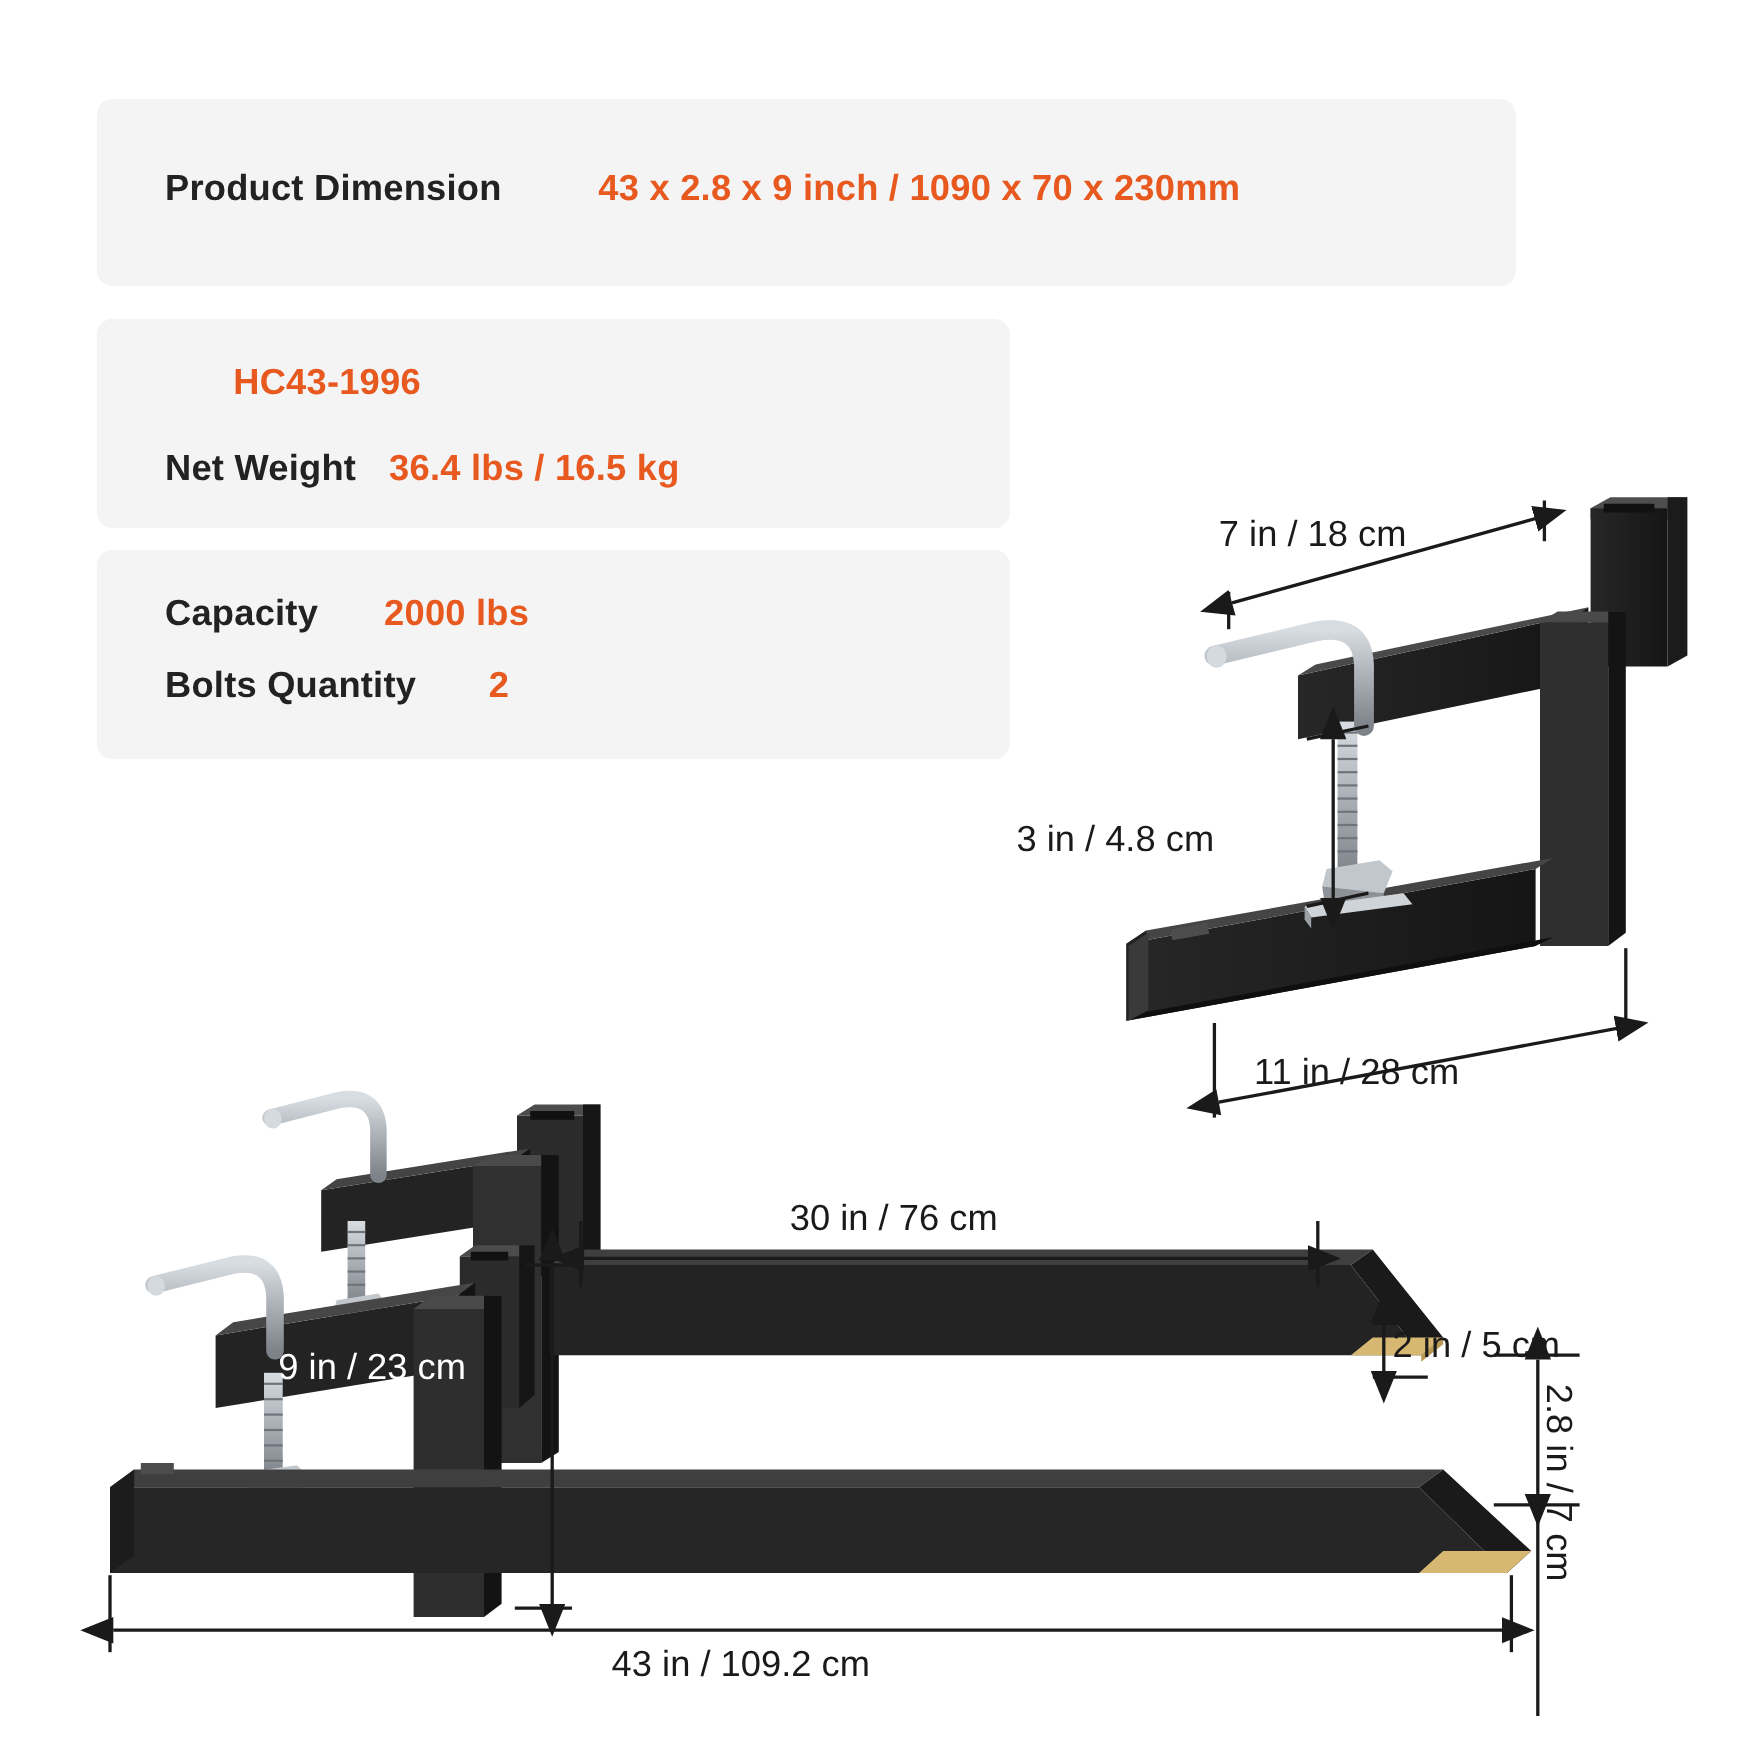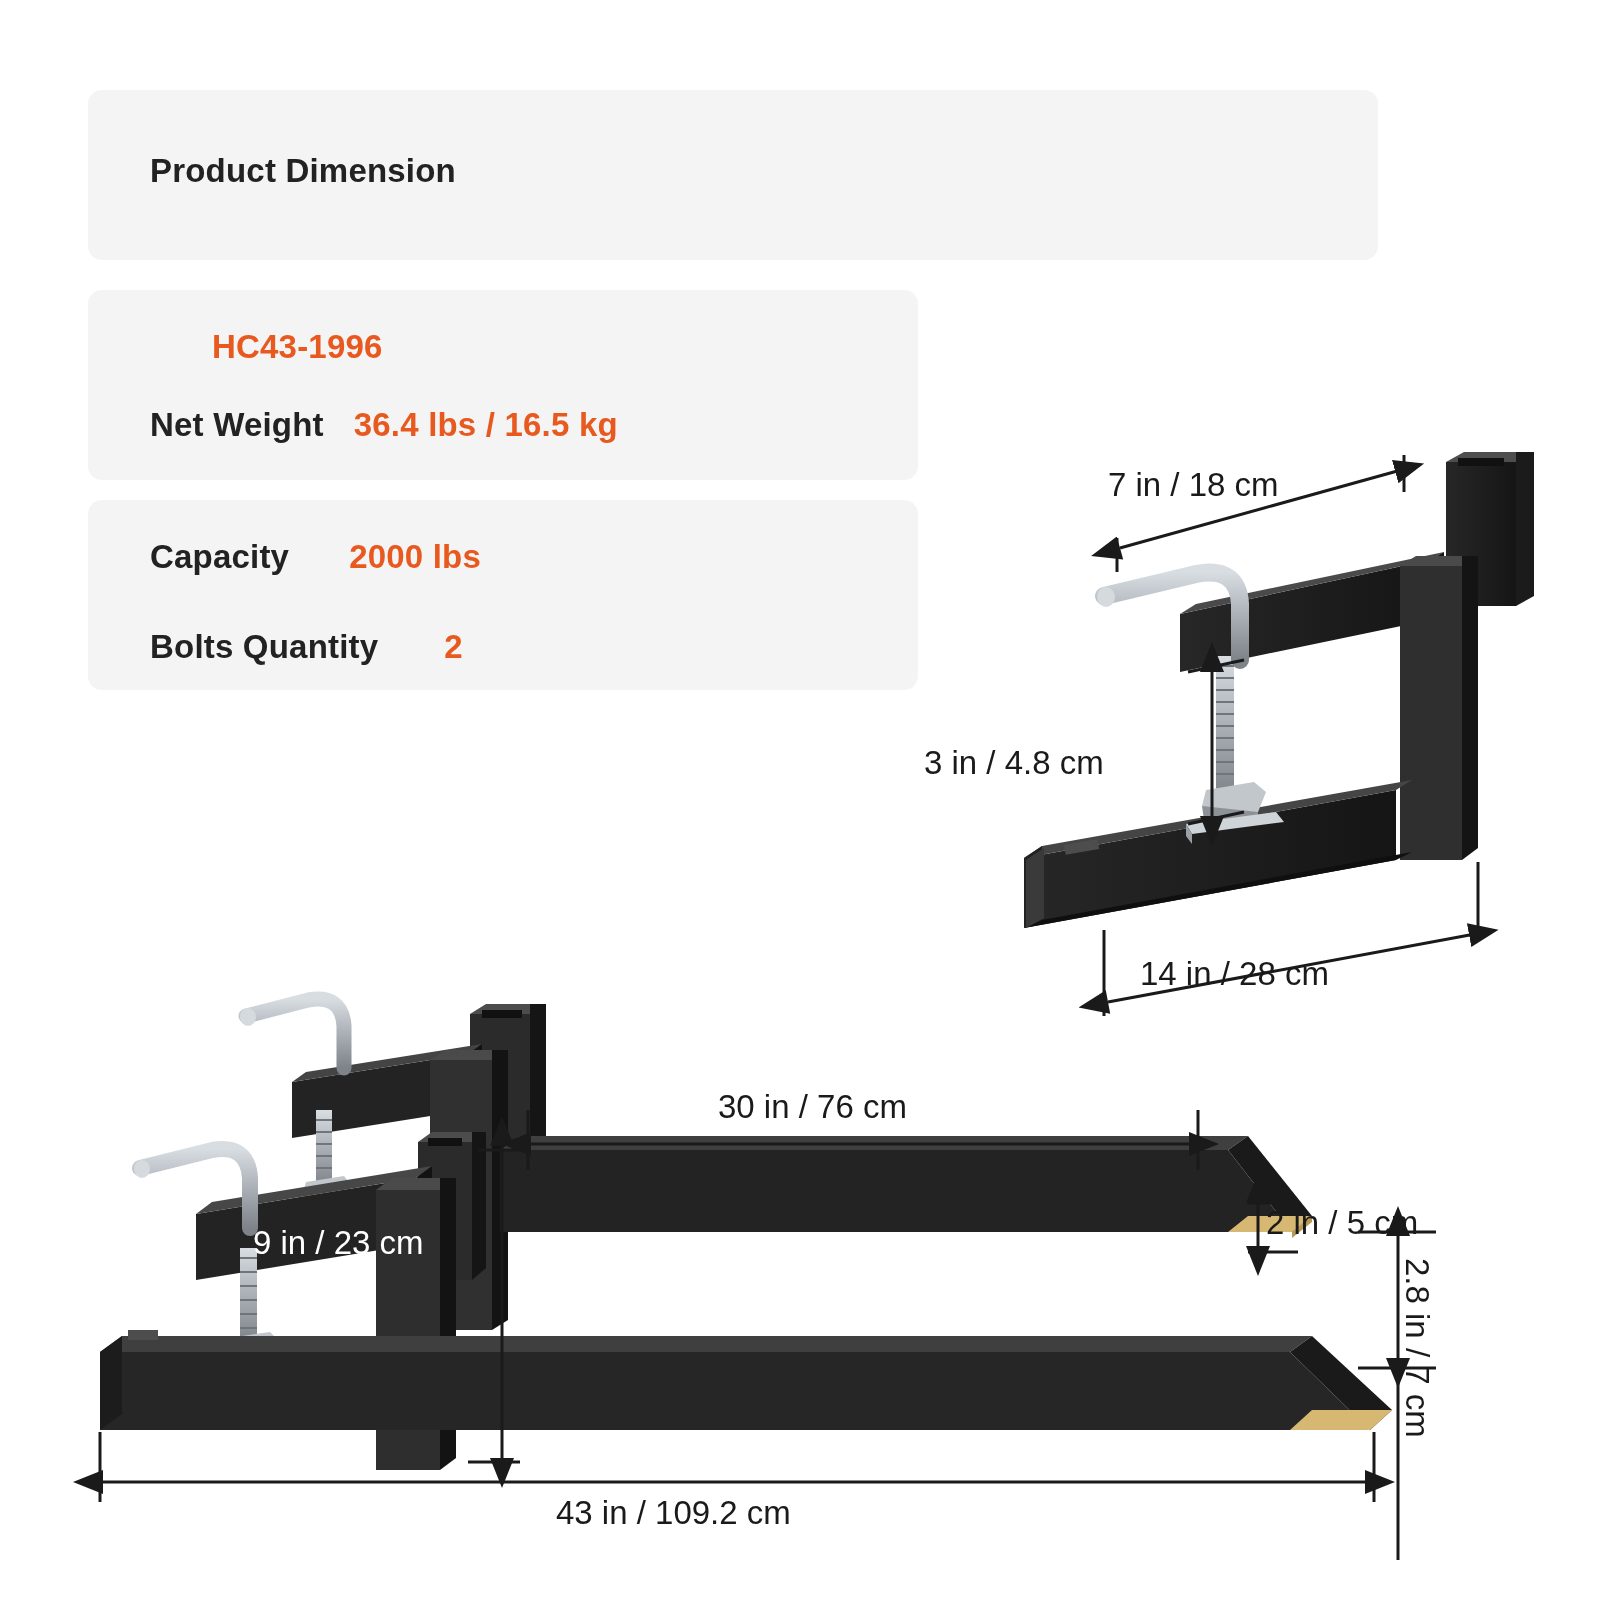--- a/index.html
+++ b/index.html
@@ -48,21 +48,21 @@
   #row-dimension { left: 62px; top: 62px; }
   #row-dimension .spec-value { margin-left: 88px; }
 
   #row-model { left: 62px; top: 38px; }
   #row-model .spec-value { margin-left: 62px; }
   #row-weight { left: 62px; top: 116px; text-align: right; }
   #row-weight .spec-value { margin-left: 30px; }
 
   #row-capacity { left: 62px; top: 38px; }
   #row-capacity .spec-value { margin-left: 60px; }
-  #row-bolts { left: 62px; top: 128px; text-align: center; }
+  #row-bolts { left: 62px; top: 104px; text-align: center; }
   #row-bolts .spec-value { margin-left: 66px; }
 
   
   .diagram {
     position: absolute;
     left: 0;
     top: 0;
     width: 1600px;
     height: 1600px;
     pointer-events: none;
@@ -81,20 +81,21 @@
   .dim-text.white {
     color: #ffffff;
   }
 </style>
 </head>
 <body>
 
 <div class="spec-panel" id="panel-dimension">
   <div class="spec-row" id="row-dimension">
     <span class="spec-label">Product Dimension</span>
+    <span class="spec-value">43 x 2.8 x 9 inch / 1090 x 70 x 230mm</span>
   </div>
 </div>
 
 <div class="spec-panel" id="panel-model">
   <div class="spec-row" id="row-model">
     <span class="spec-value">HC43-1996</span>
   </div>
   <div class="spec-row" id="row-weight">
     <span class="spec-label">Net Weight</span>
     <span class="spec-value">36.4 lbs / 16.5 kg</span>
@@ -298,18 +299,18 @@
   <g>
     <line x1="1358" y1="1232" x2="1436" y2="1232" stroke="#1a1a1a" stroke-width="3"></line>
     <line x1="1358" y1="1368" x2="1436" y2="1368" stroke="#1a1a1a" stroke-width="3"></line>
     <line x1="1398" y1="1236" x2="1398" y2="1364" stroke="#1a1a1a" stroke-width="3" marker-start="url(#arrowStart)" marker-end="url(#arrowEnd)"></line>
     <line x1="1398" y1="1380" x2="1398" y2="1560" stroke="#1a1a1a" stroke-width="3"></line>
   </g>
 </svg>
 
 <div class="dim-text" style="left:1108px; top:466px;">7 in / 18 cm</div>
 <div class="dim-text" style="left:924px; top:744px;">3 in / 4.8 cm</div>
-<div class="dim-text" style="left:1140px; top:955px;">14 in / 28 cm</div>
+<div class="dim-text" style="left:1140px; top:955px;">11 in / 28 cm</div>
 <div class="dim-text" style="left:718px; top:1088px;">30 in / 76 cm</div>
 <div class="dim-text" style="left:1266px; top:1204px;">2 in / 5 cm</div>
 <div class="dim-text white" style="left:253px; top:1224px;">9 in / 23 cm</div>
 <div class="dim-text" style="left:556px; top:1494px;">43 in / 109.2 cm</div>
 <div class="dim-text vert" style="left:1436px; top:1258px; transform: rotate(90deg);">2.8 in / 7 cm</div>
 
 </body></html>

